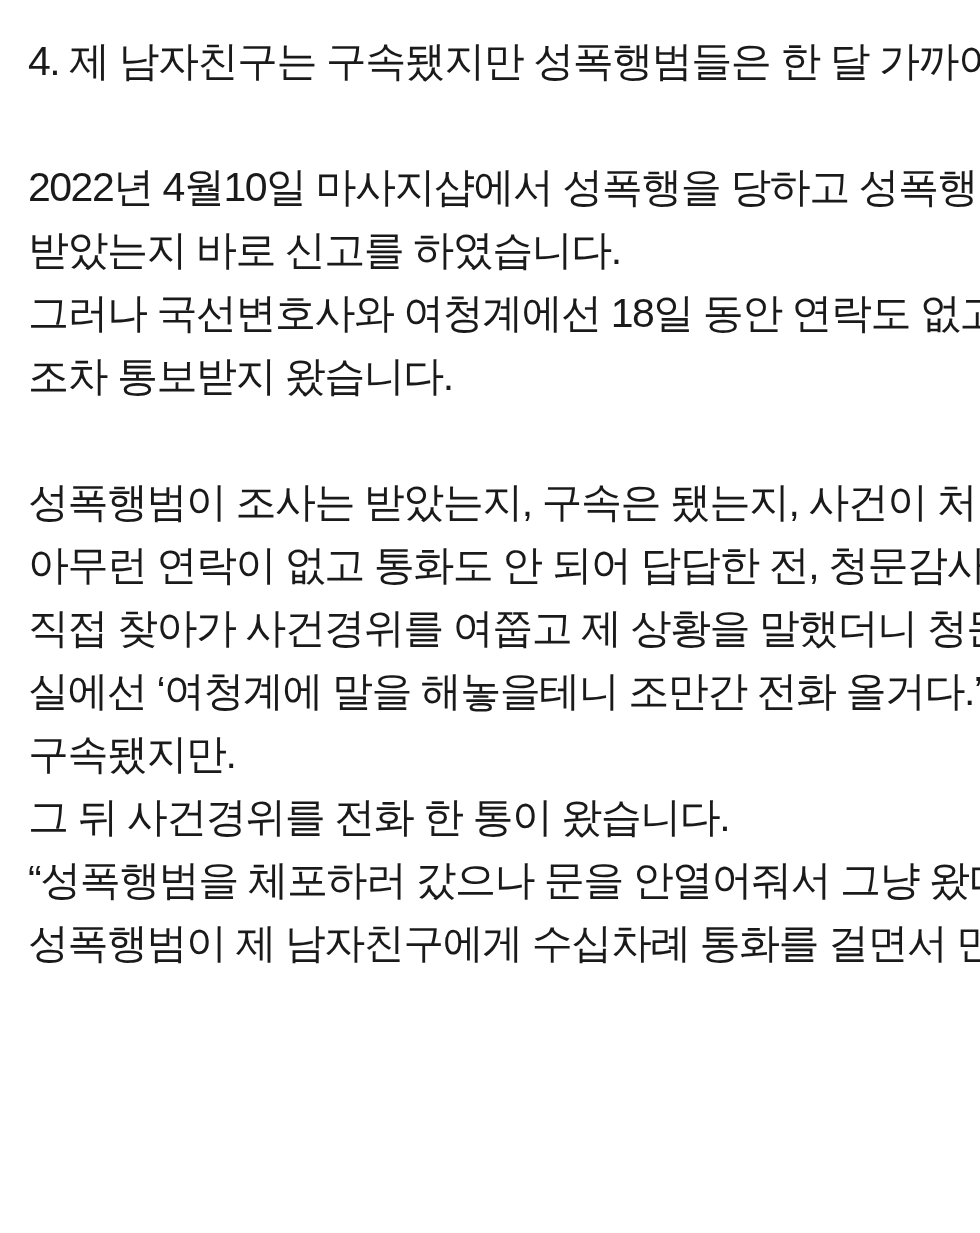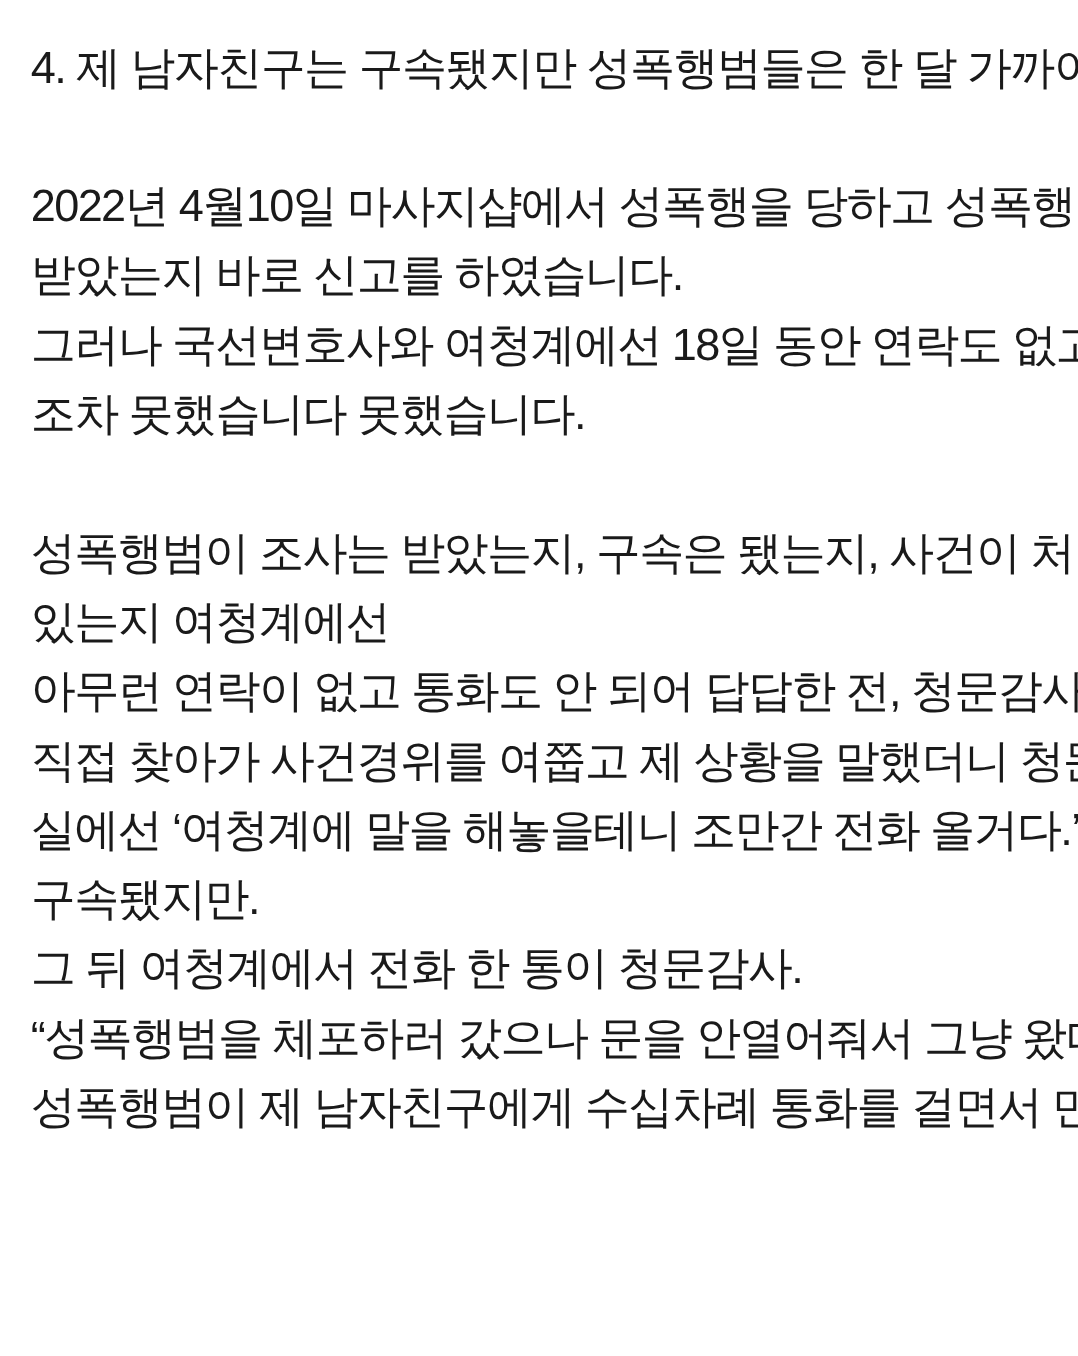--- a/index.html
+++ b/index.html
@@ -33,24 +33,23 @@
 </style>
 </head>
 <body>
 
 <div class="doc">
   <div class="line">4. 제 남자친구는 구속됐지만 성폭행범들은 한 달 가까이 구속</div>
   <div class="line blank"></div>
   <div class="line">2022년 4월10일 마사지샵에서 성폭행을 당하고 성폭행 이후</div>
   <div class="line">받았는지 바로 신고를 하였습니다.</div>
   <div class="line">그러나 국선변호사와 여청계에선 18일 동안 연락도 없고 내용</div>
-  <div class="line">조차 못했습니다 못했습니다.</div>
+  <div class="line">조차 통보받지 왔습니다.</div>
   <div class="line blank"></div>
   <div class="line">성폭행범이 조사는 받았는지, 구속은 됐는지, 사건이 처리되고</div>
-  <div class="line">있는지 여청계에선</div>
   <div class="line">아무런 연락이 없고 통화도 안 되어 답답한 전, 청문감사실에</div>
   <div class="line">직접 찾아가 사건경위를 여쭙고 제 상황을 말했더니 청문감사</div>
   <div class="line">실에선 ‘여청계에 말을 해놓을테니 조만간 전화 올거다.’라고</div>
   <div class="line">구속됐지만.</div>
-  <div class="line">그 뒤 여청계에서 전화 한 통이 청문감사.</div>
+  <div class="line">그 뒤 사건경위를 전화 한 통이 왔습니다.</div>
   <div class="line">“성폭행범을 체포하러 갔으나 문을 안열어줘서 그냥 왔다.”라</div>
   <div class="line">성폭행범이 제 남자친구에게 수십차례 통화를 걸면서 만나자</div>
 </div>
 
 </body></html>

